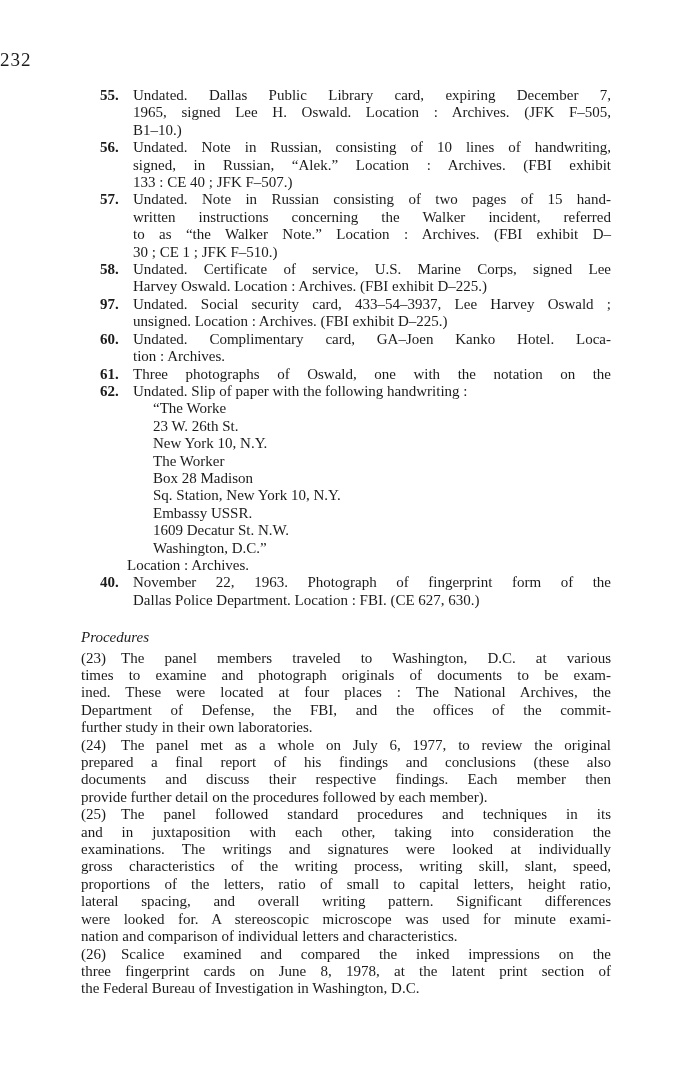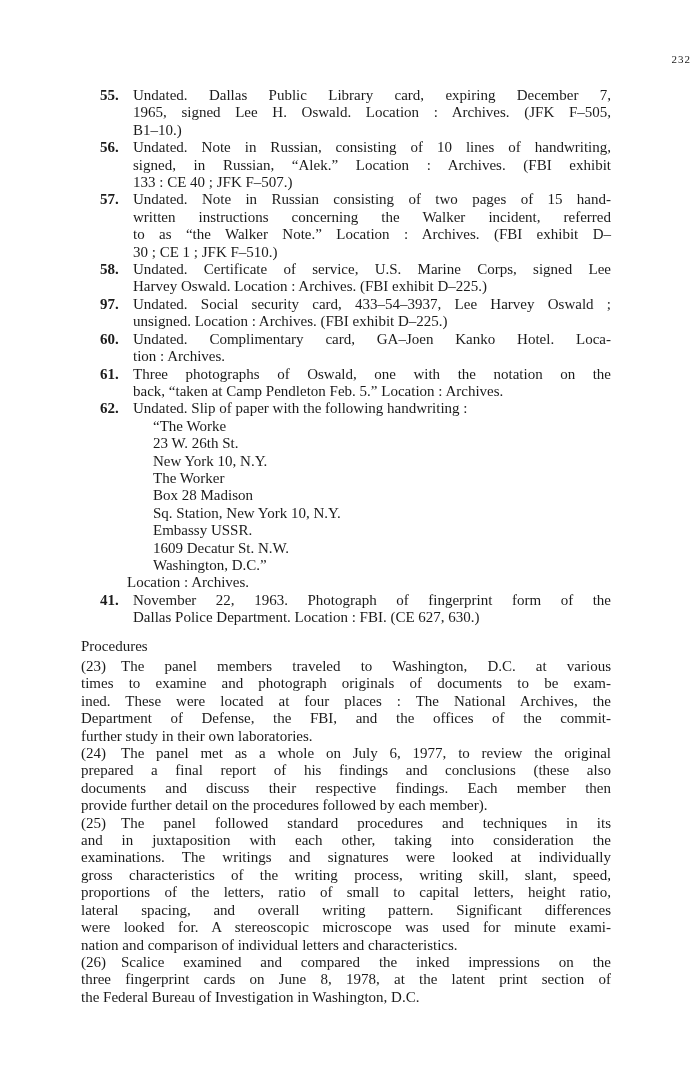--- a/index.html
+++ b/index.html
@@ -16,22 +16,22 @@
     font-family: "Liberation Serif", serif;
     font-size: 15px;
     line-height: 17.4px;
     overflow: hidden;
   }
   .page-number {
     position: absolute;
     top: 51px;
     left: 0;
     width: 691px;
-    text-align: right;
-    font-size: 11px;
+    text-align: left;
+    font-size: 19px;
     letter-spacing: 1px;
   }
   .content {
     position: absolute;
     top: 87px;
     left: 81px;
     width: 530px;
   }
   .item { display: flex; }
   .item .num {
@@ -44,21 +44,22 @@
   .jline {
     text-align: justify;
     text-align-last: justify;
   }
   .jline.last {
     text-align-last: left;
   }
   .hand-line { margin-left: 20px; }
   .loc-line { margin-left: -6px; }
   .proc-heading {
-    margin-top: 11px;
+    font-style: italic;
+    margin-top: 20px;
     margin-bottom: 3px;
   }
 </style>
 </head>
 <body>
 
 <div class="page">
   <div class="page-number">232</div>
 
   <div class="content">
@@ -112,21 +113,20 @@
     <div class="body">
             <div class="jline">Undated. Complimentary card, GA–Joen Kanko Hotel. Loca-</div>
             <div class="jline last">tion : Archives.</div>
           </div>
   </div>
 
   <div class="item">
     <div class="num">61.</div>
     <div class="body">
             <div class="jline">Three photographs of Oswald, one with the notation on the</div>
-            <div class="jline last">back, “taken at Camp Pendleton Feb. 5.” Location : Archives.</div>
           </div>
   </div>
 
   <div class="item">
     <div class="num">62.</div>
     <div class="body">
             <div class="jline last">Undated. Slip of paper with the following handwriting :</div>
             <div class="hand-line">“The Worke</div>
             <div class="hand-line">23 W. 26th St.</div>
             <div class="hand-line">New York 10, N.Y.</div>
@@ -134,21 +134,21 @@
             <div class="hand-line">Box 28 Madison</div>
             <div class="hand-line">Sq. Station, New York 10, N.Y.</div>
             <div class="hand-line">Embassy USSR.</div>
             <div class="hand-line">1609 Decatur St. N.W.</div>
             <div class="hand-line">Washington, D.C.”</div>
             <div class="loc-line">Location : Archives.</div>
           </div>
   </div>
 
   <div class="item">
-    <div class="num">41.</div>
+    <div class="num">40.</div>
     <div class="body">
             <div class="jline">November 22, 1963. Photograph of fingerprint form of the</div>
             <div class="jline last">Dallas Police Department. Location : FBI. (CE 627, 630.)</div>
           </div>
   </div>
 </div>
 
     <div class="proc-heading">Procedures</div>
 
     <div id="procedures-paragraphs">

